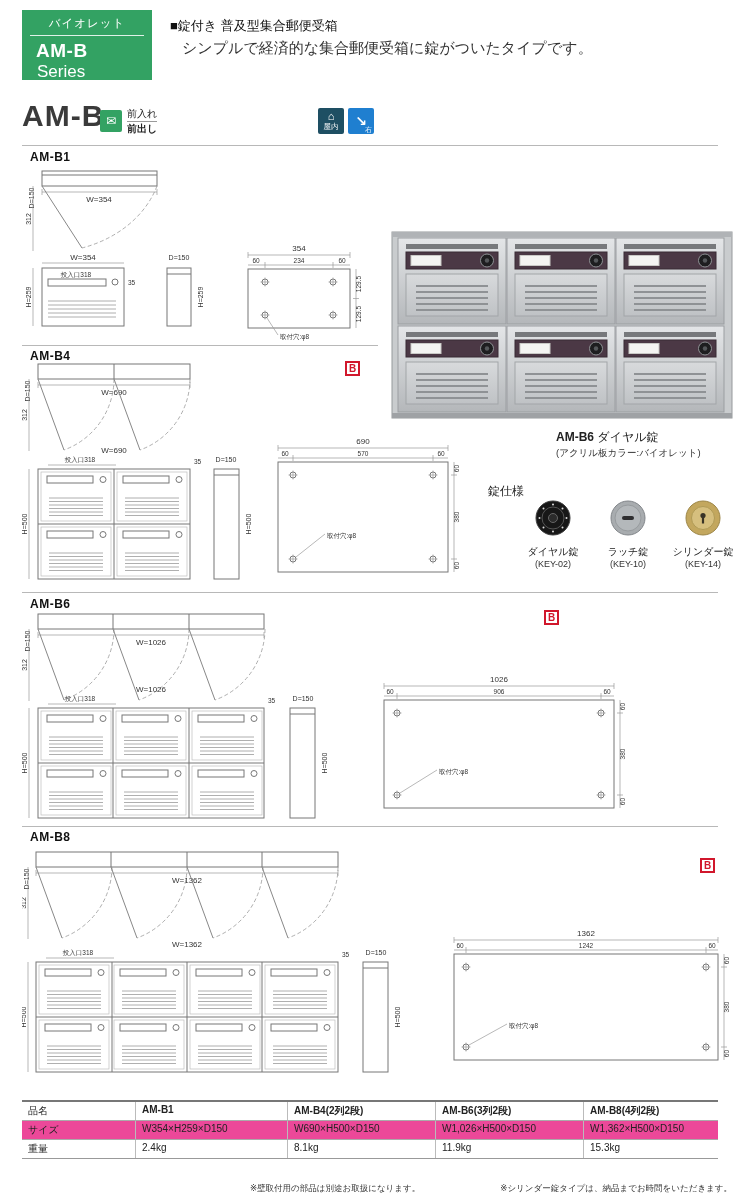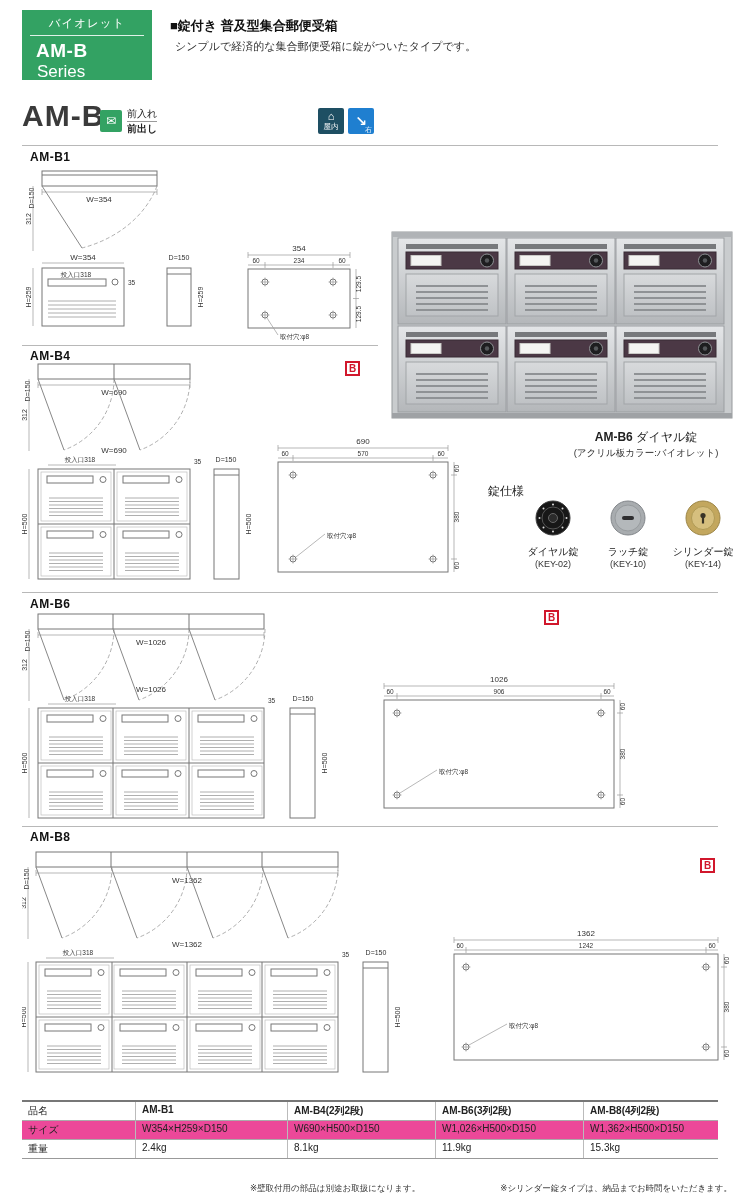--- a/index.html
+++ b/index.html
@@ -11,22 +11,22 @@
   .sec-label{position:absolute;font-size:12px;font-weight:bold;color:#111;letter-spacing:.5px}
 
   
   .series-box{position:absolute;left:22px;top:10px;width:130px;height:70px;
               background:#33a263;color:#fff;padding-top:6px}
   .series-box .cat{font-size:11.5px;text-align:center;letter-spacing:1px;
                    border-bottom:1px solid rgba(255,255,255,.85);padding-bottom:4px;margin:0 8px}
   .series-box .mdl{font-size:19px;font-weight:bold;padding:4px 0 0 14px;letter-spacing:.5px}
   .series-box .ser{font-size:17px;padding-left:15px}
 
-  .hdr-title{position:absolute;left:170px;top:17px;font-size:13px;font-weight:bold;color:#111}
-  .hdr-desc{position:absolute;left:175px;top:39px;font-size:11px;color:#333}
+  .hdr-title{position:absolute;left:170px;top:17px;font-size:13px;font-weight:normal;color:#111}
+  .hdr-desc{position:absolute;left:182px;top:39px;font-size:15px;color:#333}
 
   .model-title{position:absolute;left:22px;top:99px;font-size:30px;font-weight:bold;color:#3a3a3a;letter-spacing:1px}
 
   .feed{position:absolute;left:100px;top:108px;display:flex;align-items:center;gap:5px}
   .feed-icon{width:22px;height:22px;background:#33a263;color:#fff;font-size:12px;
              display:flex;align-items:center;justify-content:center;border-radius:2px}
   .feed-labels{font-size:10px;color:#222;line-height:1.15}
   .feed-labels .sep{height:1px;background:#9a9a9a;margin:1px 0}
   .feed-labels .out{font-weight:bold}
 
@@ -43,21 +43,21 @@
          color:#d1172c;font-weight:bold;font-size:10px;display:flex;align-items:center;justify-content:center}
 
   
   svg text{font-family:"Liberation Sans","DejaVu Sans",sans-serif;font-size:8px;fill:#333}
   .t7{font-size:7px}.t65{font-size:6.5px}
   .ln{fill:none;stroke:#777;stroke-width:1}
   .lnf{fill:#fff;stroke:#777;stroke-width:1}
   .dim{stroke:#999;stroke-width:.7}
 
   
-  .photo-cap{position:absolute;left:556px;top:429px;width:180px;text-align:center}
+  .photo-cap{position:absolute;left:556px;top:429px;width:180px;}
   .photo-cap .l1{font-size:12px}
   .photo-cap .l1 .b{font-weight:bold}
   .photo-cap .l2{font-size:9.5px;color:#333;margin-top:1px}
 
   
   .locks-title{position:absolute;left:488px;top:483px;font-size:12px;font-weight:normal}
   .locks{position:absolute;left:520px;top:498px;width:216px;display:flex;justify-content:space-between}
   .lock-item{width:66px;text-align:center}
   .lock-item .nm{font-size:10px;margin-top:3px}
   .lock-item .ky{font-size:9px;color:#333}

